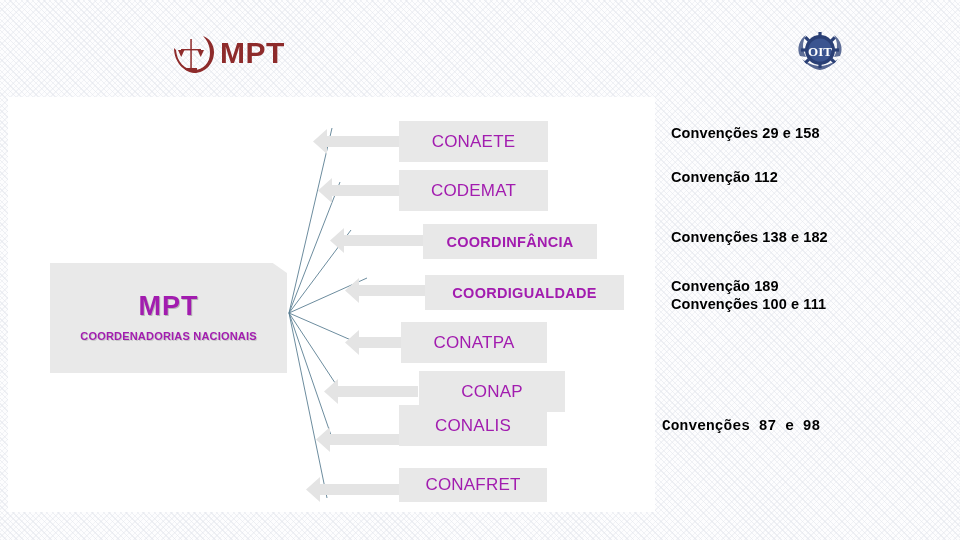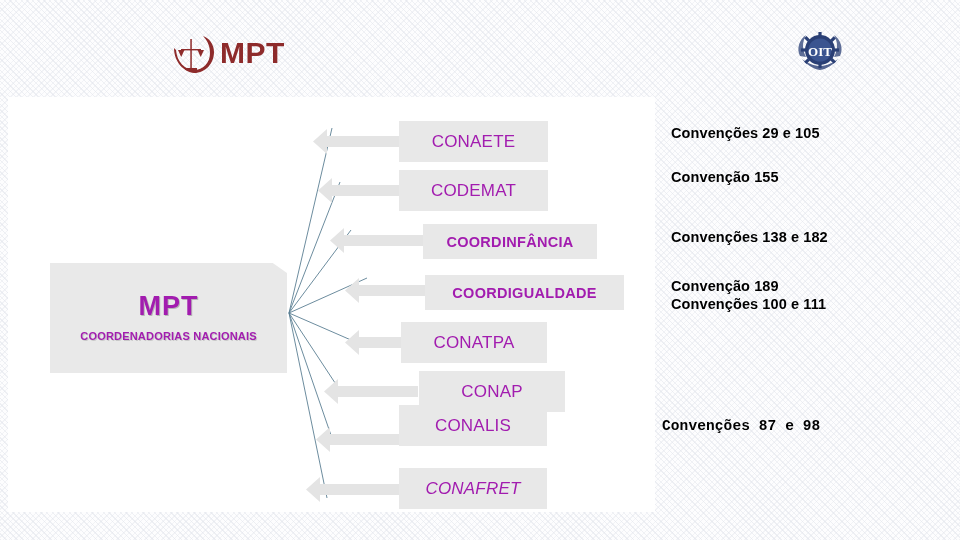--- a/index.html
+++ b/index.html
@@ -208,22 +208,22 @@
 </div>
 
 <div class="node child" style="left:419px;top:371px;width:146px;height:41px;">
   <span>CONAP</span>
 </div>
 
 <div class="node child" style="left:399px;top:405px;width:148px;height:41px;">
   <span>CONALIS</span>
 </div>
 
-<div class="node child" style="left:399px;top:468px;width:148px;height:41px;font-style:italic;">
+<div class="node child" style="left:399px;top:468px;width:148px;height:34px;">
   <span>CONAFRET</span>
 </div>
 
-<div class="conv" style="left:671px;top:124px;">Convenções 29 e 105</div>
-<div class="conv" style="left:671px;top:168px;">Convenção 155</div>
+<div class="conv" style="left:671px;top:124px;">Convenções 29 e 158</div>
+<div class="conv" style="left:671px;top:168px;">Convenção 112</div>
 <div class="conv" style="left:671px;top:228px;">Convenções 138 e 182</div>
 <div class="conv" style="left:671px;top:277px;">Convenção 189
 Convenções 100 e 111</div>
 <div class="conv" style="left:662px;top:417px;font-family:Liberation Mono, monospace;">Convenções 87 e 98</div>
 
 </body></html>

